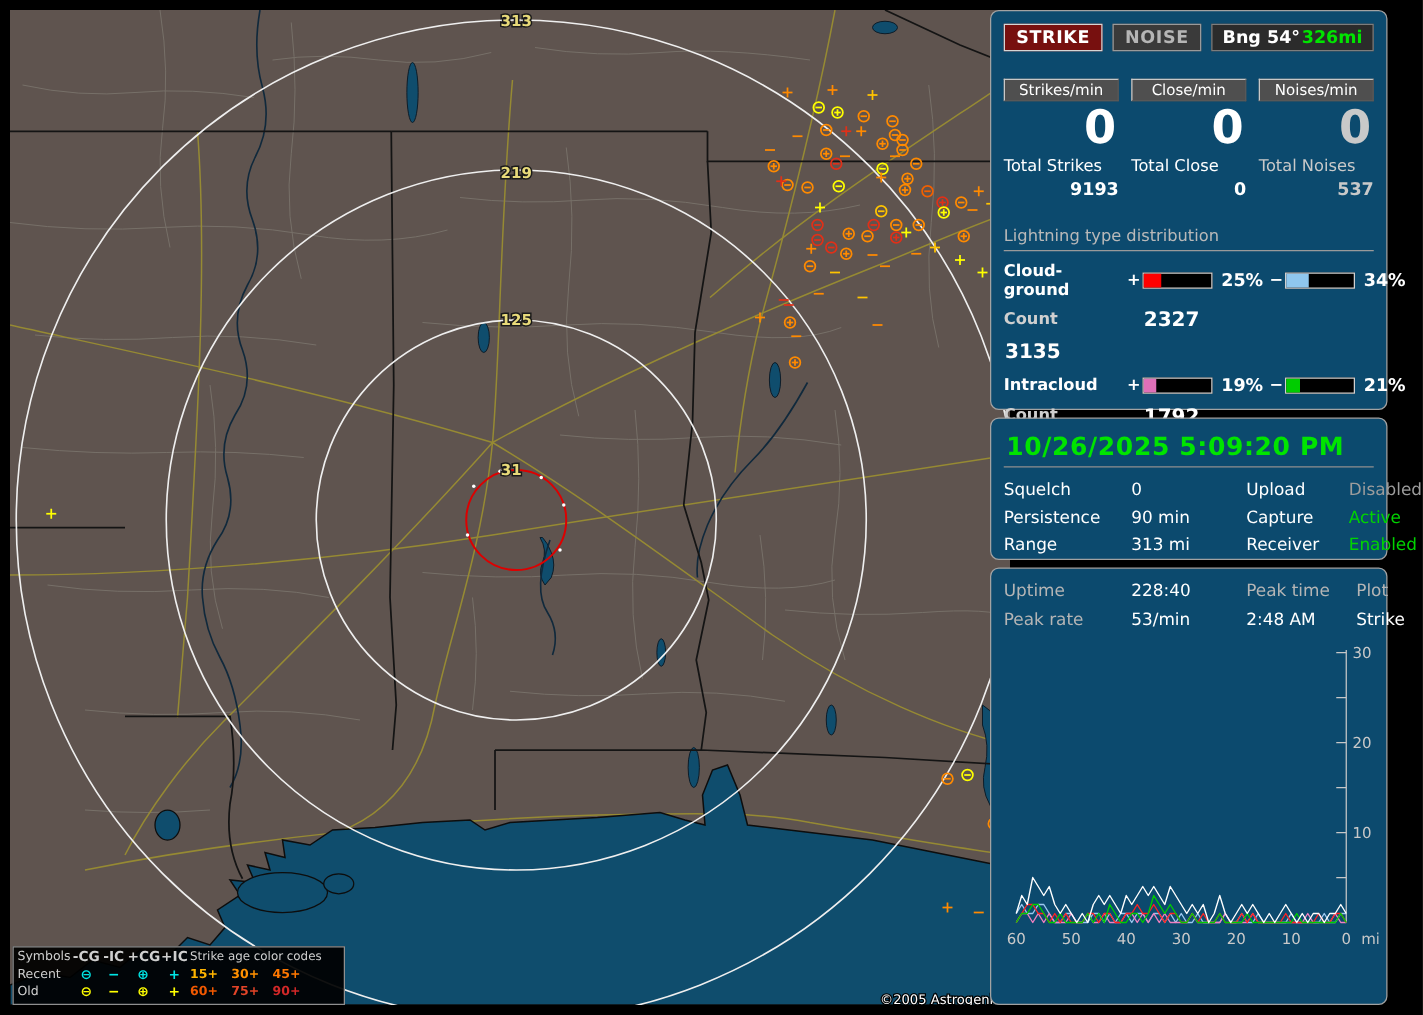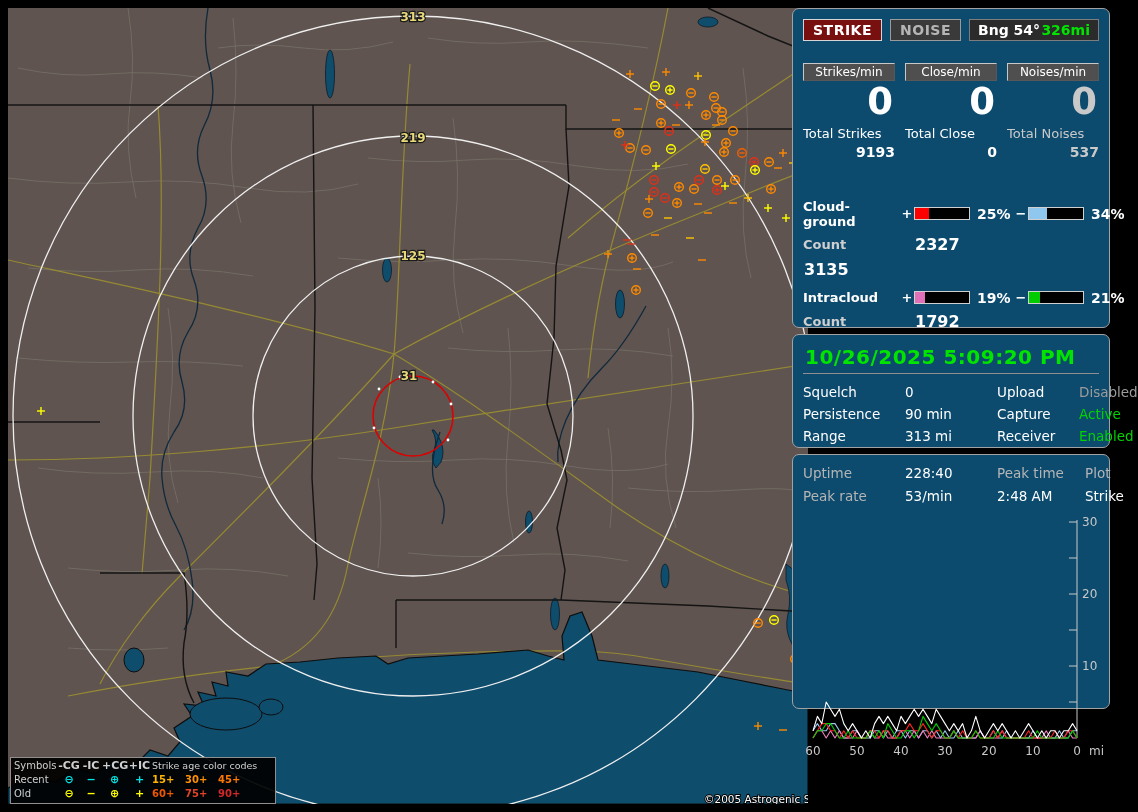--- a/index.html
+++ b/index.html
@@ -6,31 +6,31 @@
   body{width:1138px;height:812px;position:relative;overflow:hidden;
        font-family:"DejaVu Sans","Liberation Sans",sans-serif;color:#fff;}
   .map-wrap{position:absolute;left:8px;top:8px;width:800px;height:796px;background:#5f544f;}
   .map-wrap svg{display:block;}
 
   
   .panel{position:absolute;left:792px;width:318px;background:#0c4a6e;
          border:1px solid #a2a2a2;border-radius:7px;box-sizing:border-box;padding:8px 10px;}
   .p1{top:8px;height:320px;}
   .p2{top:334px;height:114px;}
-  .p3{top:454px;height:255px;}
+  .p3{top:454px;height:350px;}
 
   .btnrow{display:flex;align-items:center;gap:8px;margin:2px 0 22px 0;}
   .btn{font-family:inherit;font-size:14px;font-weight:bold;padding:2px 9px;cursor:pointer;letter-spacing:.5px;}
   .btn.strike{background:#77100f;color:#fff;border:1px solid #d5d5d5;}
   .btn.noise{background:#3a3a3a;color:#b5b5b5;border:1px solid #9a9a9a;}
   .bng{margin-left:auto;width:136px;display:flex;justify-content:space-between;align-items:center;
        background:#2b2b2b;border:1px solid #7d7d7d;padding:2px 8px;font-size:14px;font-weight:bold;}
   .grn{color:#00e400;}
 
-  .stats-row{display:flex;justify-content:space-between;margin-bottom:39px;}
+  .stats-row{display:flex;justify-content:space-between;margin-bottom:22px;}
   .stat-col{width:92px;display:flex;flex-direction:column;}
   .chip{font-size:12px;background:#4f4f4f;color:#fff;text-align:center;padding:1px 4px;
         border:1px solid;border-color:#c8c8c8 #585858 #585858 #c8c8c8;cursor:pointer;}
   .bigzero{font-size:37px;font-weight:bold;text-align:right;line-height:1.15;padding-right:2px;}
   .tlabel{font-size:13px;margin-top:2px;white-space:nowrap;}
   .tvalue{font-size:14px;font-weight:bold;text-align:right;margin-top:3px;}
   .dim{color:#c9c9c9;}
 
   .dist-title{font-size:13px;color:#b9b9b9;border-bottom:1px solid #9a9a9a;padding-bottom:3px;margin-bottom:9px;}
   .dist-grid{display:grid;grid-template-columns:97px 14px 58px 42px 14px 58px 44px;align-items:center;margin-bottom:11px;row-gap:6px;}
@@ -527,20 +527,21 @@
       <span class="tvalue">0</span>
     </div>
     <div class="stat-col">
       <span class="chip">Noises/min</span>
       <span class="bigzero dim">0</span>
       <span class="tlabel dim">Total Noises</span>
       <span class="tvalue dim">537</span>
     </div>
   </div>
 
+  <div class="dist-title">Lightning type distribution</div>
 
   <div class="dist-grid">
     <span class="dlabel">Cloud-ground</span>
     <span class="sign">+</span>
     <span class="bar">
         <i style="width: 25%; background: rgb(255, 0, 0);"></i>
       </span>
     <span class="pct">25%</span>
     <span class="sign">−</span>
     <span class="bar">

